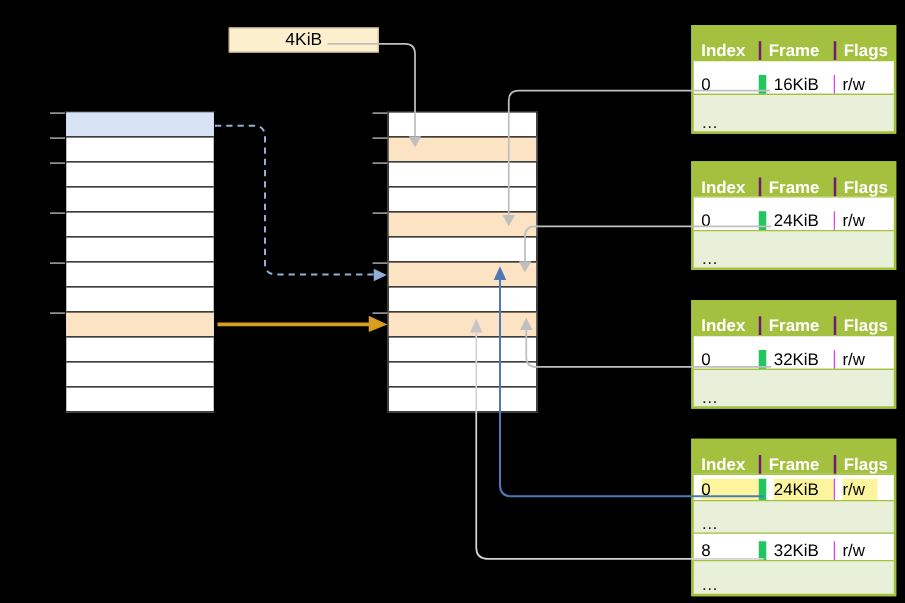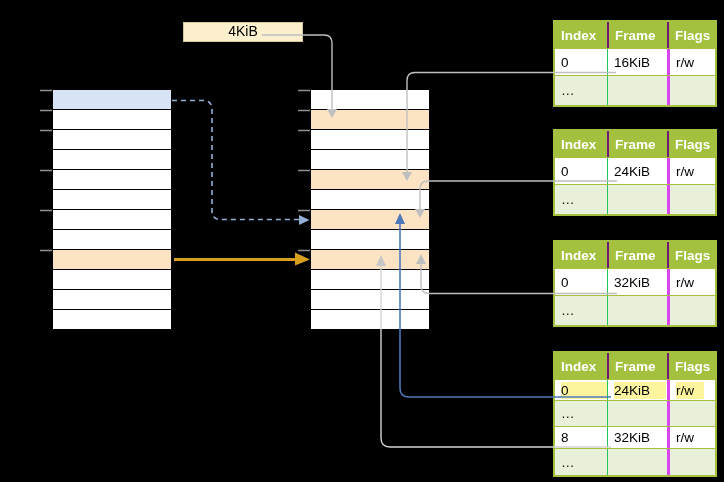--- a/index.html
+++ b/index.html
@@ -17,34 +17,34 @@
   .mem .mrow{height:19px;border-top:1px solid #000;}
   .mem .mrow:first-child{border-top:none;}
   .mrow.blue{background:#D8E4F6;}
   .mrow.orange{background:#FCE3C4;}
   #vm{left:52px;}
   #pm{left:310px;}
 
   
   .pt{position:absolute;left:553px;width:164px;box-sizing:border-box;
       border:2px solid #A3C13E;background:#A3C13E;font-size:13.5px;}
-  .ptr{display:flex;background:#fff;}
+  .ptr{display:flex;background:#fff;align-items:flex-end;}
   .ptr + .ptr{border-top:1px solid #A3C13E;}
   .ptr.head{background:#A3C13E;height:26px;}
   .ptr.data{height:26px;}
   .ptr.dots{height:29px;background:#E9F0DA;color:#111;}
   .pt4 .r1{height:20px;}
   .pt4 .r2{height:25px;background:#E9F0DA;color:#111;}
   .pt4 .r3{height:21px;}
   .pt4 .r4{height:26px;background:#E9F0DA;color:#111;}
   .c{display:flex;align-items:center;padding-left:6px;box-sizing:border-box;color:#000;}
   .dots .c, .r2 .c, .r4 .c{color:#111;}
   .c1{width:52px;}
-  .c2{width:60px;border-left:1px solid #22c55e;}
-  .c3{width:48px;border-left:3px solid #d946ef;}
+  .c2{width:60px;border-left:6px solid #22c55e;}
+  .c3{width:48px;border-left:1px solid #d946ef;}
   .head .c{color:#fff;font-weight:bold;}
   .head .c2,.head .c3{border-left:2px solid #701a75;}
   #pt1{top:20px;} #pt2{top:129px;} #pt3{top:240px;} #pt4{top:351px;}
 
   
   .hl{background:#FCF59D;display:inline-block;height:17px;line-height:17px;}
   .hl-index{width:46px;}
   .hl-frame{width:52px;}
   .hl-flags{width:28px;}
 

